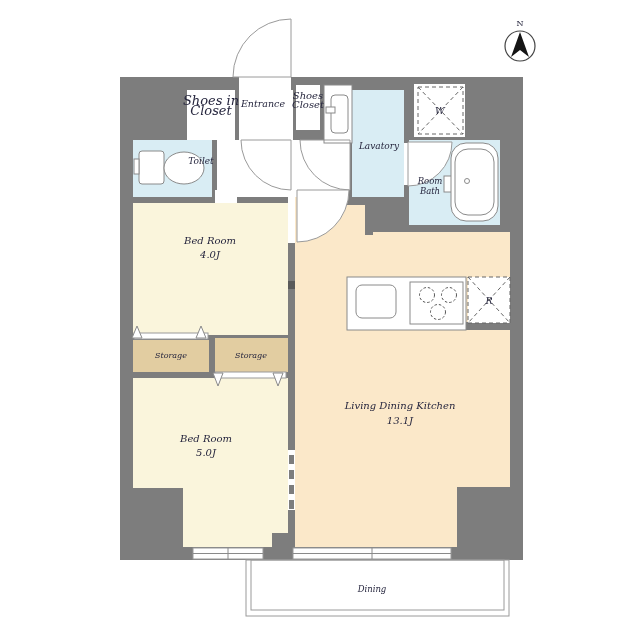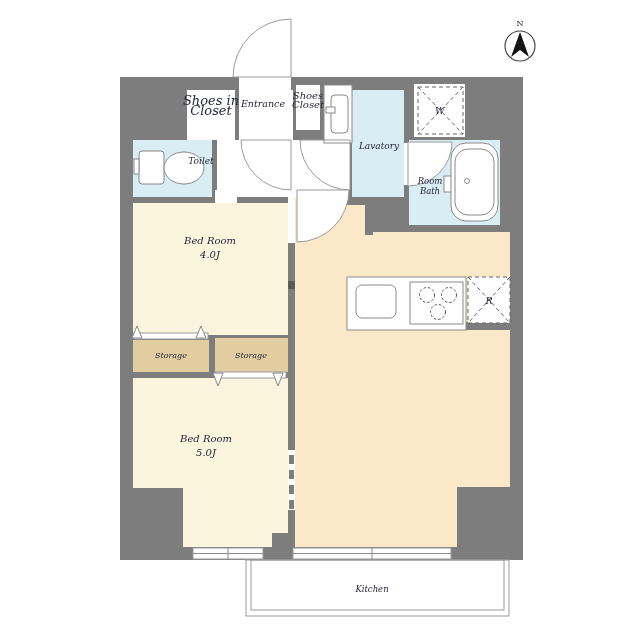--- a/index.html
+++ b/index.html
@@ -171,17 +171,19 @@
     <div>Bed Room</div>
     <div>4.0J</div>
   </div>
   <div class="lbl" style="left:171px;top:355px;font-size:8px;">Storage</div>
   <div class="lbl" style="left:251px;top:355px;font-size:8px;">Storage</div>
   <div class="lbl" style="left:206px;top:446px;font-size:10px;line-height:14px;">
     <div>Bed Room</div>
     <div>5.0J</div>
   </div>
   <div class="lbl" style="left:400px;top:413px;font-size:10px;line-height:15px;">
+    <div>Living Dining Kitchen</div>
+    <div>13.1J</div>
   </div>
   <div class="lbl" style="left:489px;top:300px;font-size:9.5px;">R</div>
-  <div class="lbl" style="left:372px;top:589px;font-size:8.5px;">Kitchen</div>
+  <div class="lbl" style="left:372px;top:589px;font-size:8.5px;">Dining</div>
 
 </div>
 
 </body></html>

